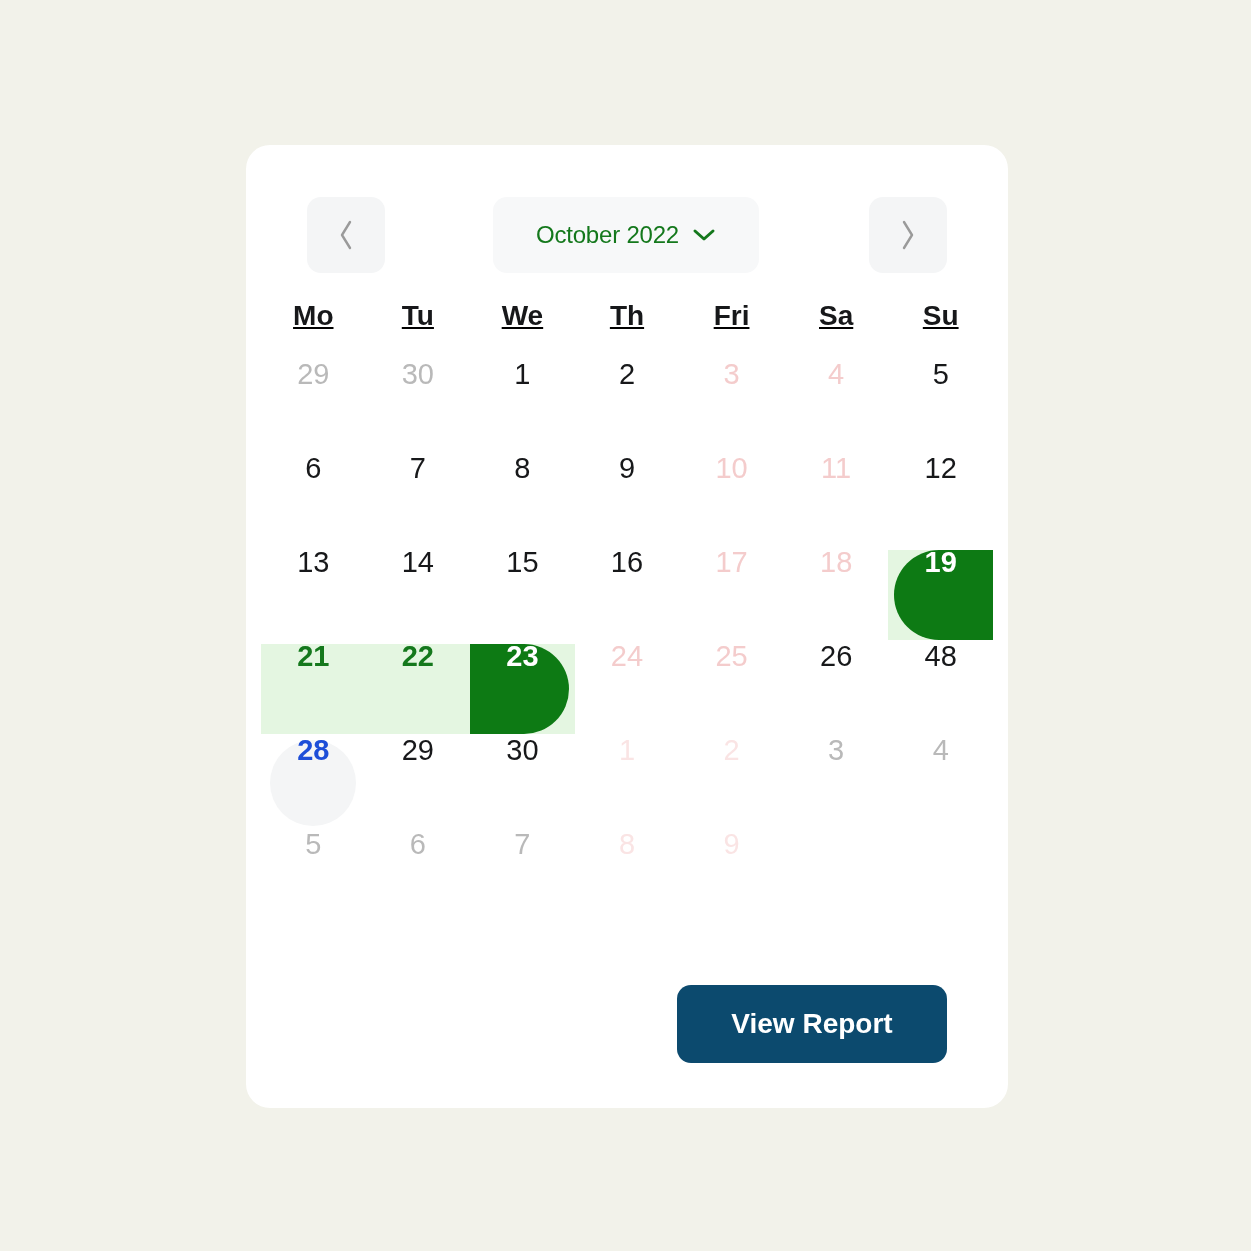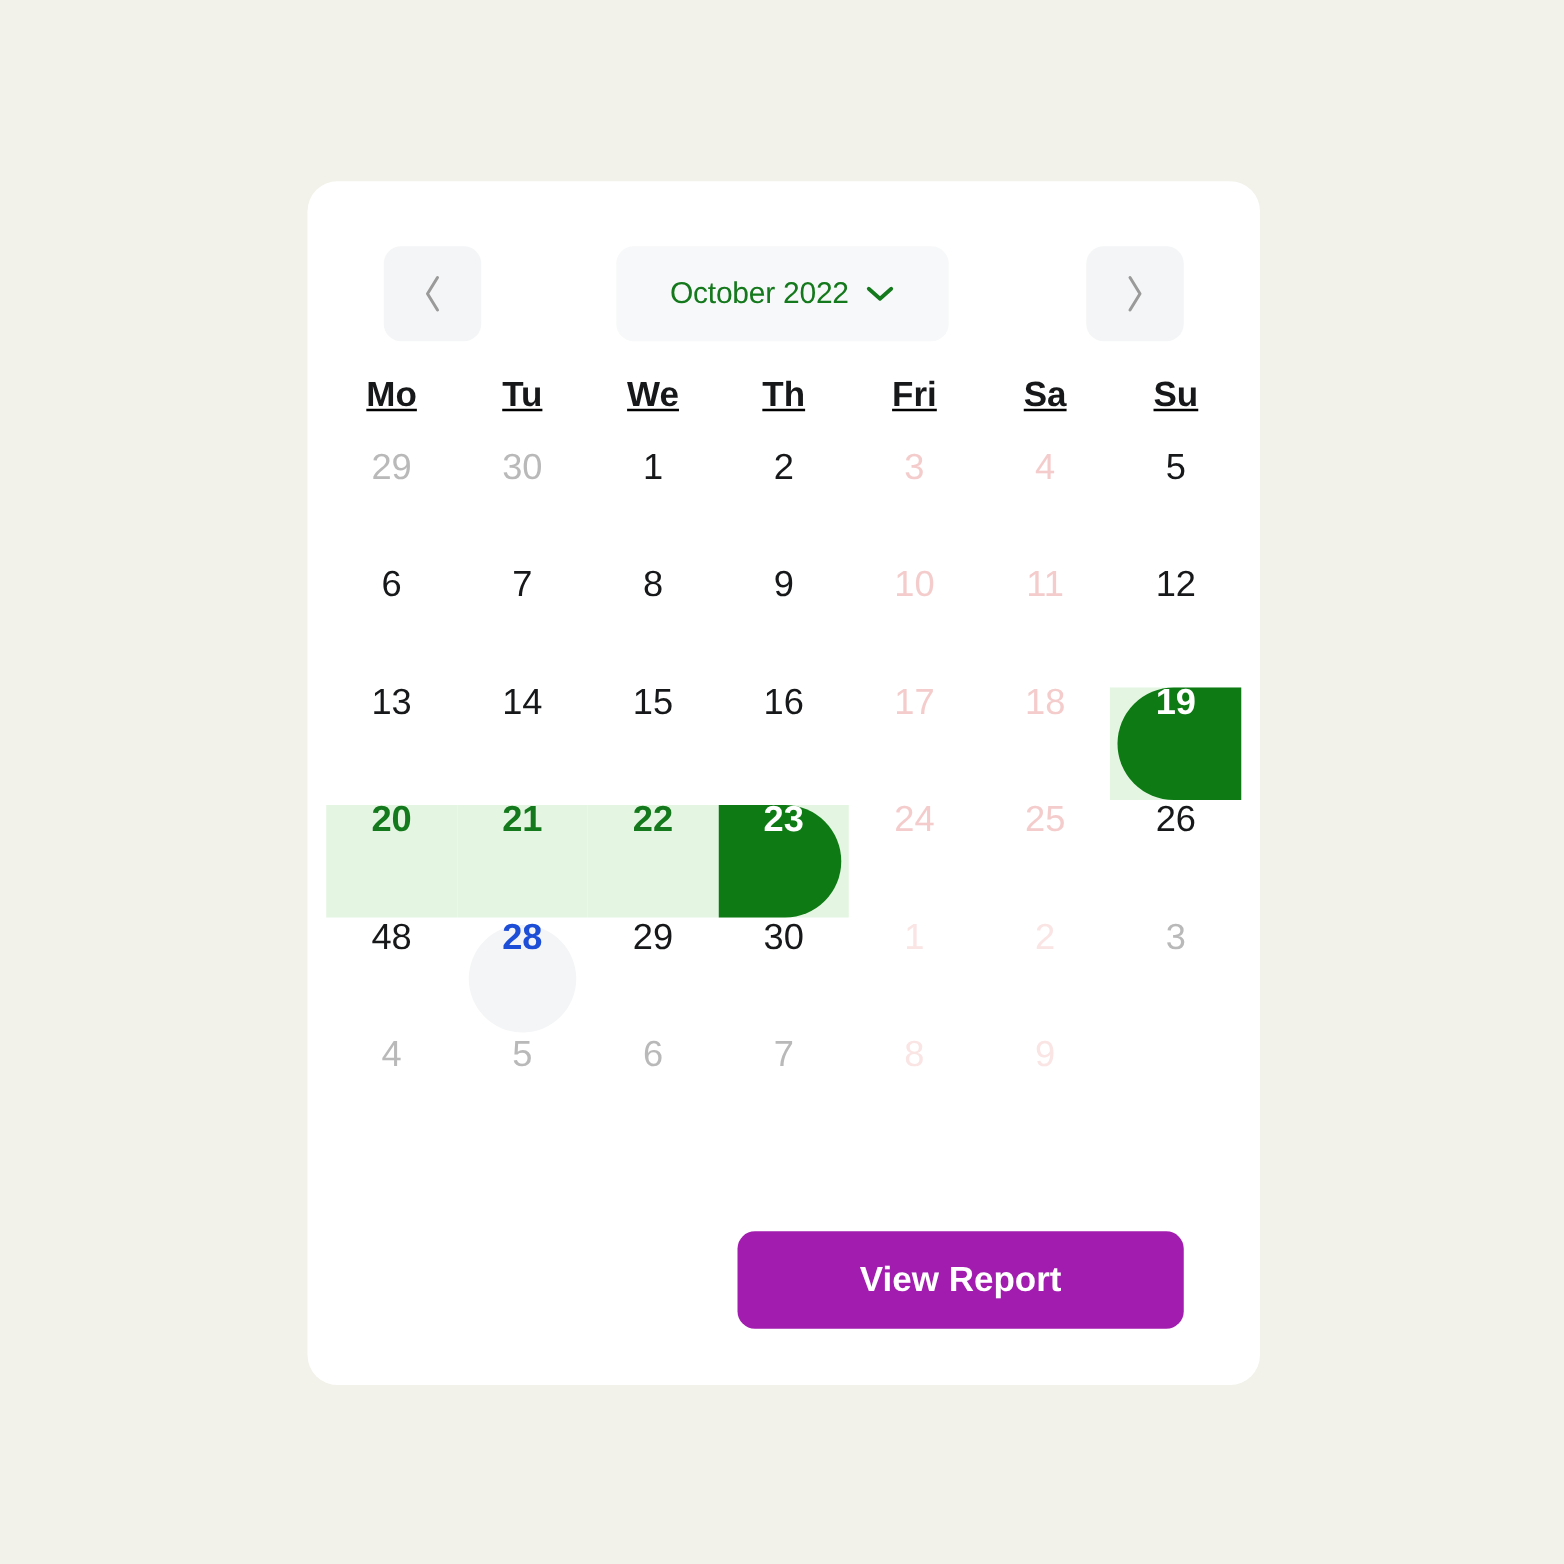--- a/index.html
+++ b/index.html
@@ -218,22 +218,22 @@
     font-family: "Liberation Sans", sans-serif;
   }
   .btn-cancel {
     left: 0;
     width: 306px;
     background: #f7f8f9;
     color: #17181a;
   }
   .btn-primary {
     right: 0;
-    width: 357px;
-    background: #a21caf;
+    width: 270px;
+    background: #0c4a6e;
     color: #ffffff;
   }
 </style>
 </head>
 <body>
 
 <div id="app">
   <div class="card">
 
     <div class="header">
@@ -336,24 +336,20 @@
         <div class="cell weekend">
           <span class="num">18</span>
         </div>
         <div class="cell in-range endpoint endpoint-start">
           <span class="range-bg"></span>
           <span class="endpoint-bg"></span>
           <span class="num">19</span>
         </div>
         <div class="cell in-range">
           <span class="range-bg"></span>
-          <span class="num">20</span>
-        </div>
-        <div class="cell in-range">
-          <span class="range-bg"></span>
           <span class="num">21</span>
         </div>
         <div class="cell in-range">
           <span class="range-bg"></span>
           <span class="num">22</span>
         </div>
         <div class="cell in-range endpoint endpoint-end">
           <span class="range-bg"></span>
           <span class="endpoint-bg"></span>
           <span class="num">23</span>

